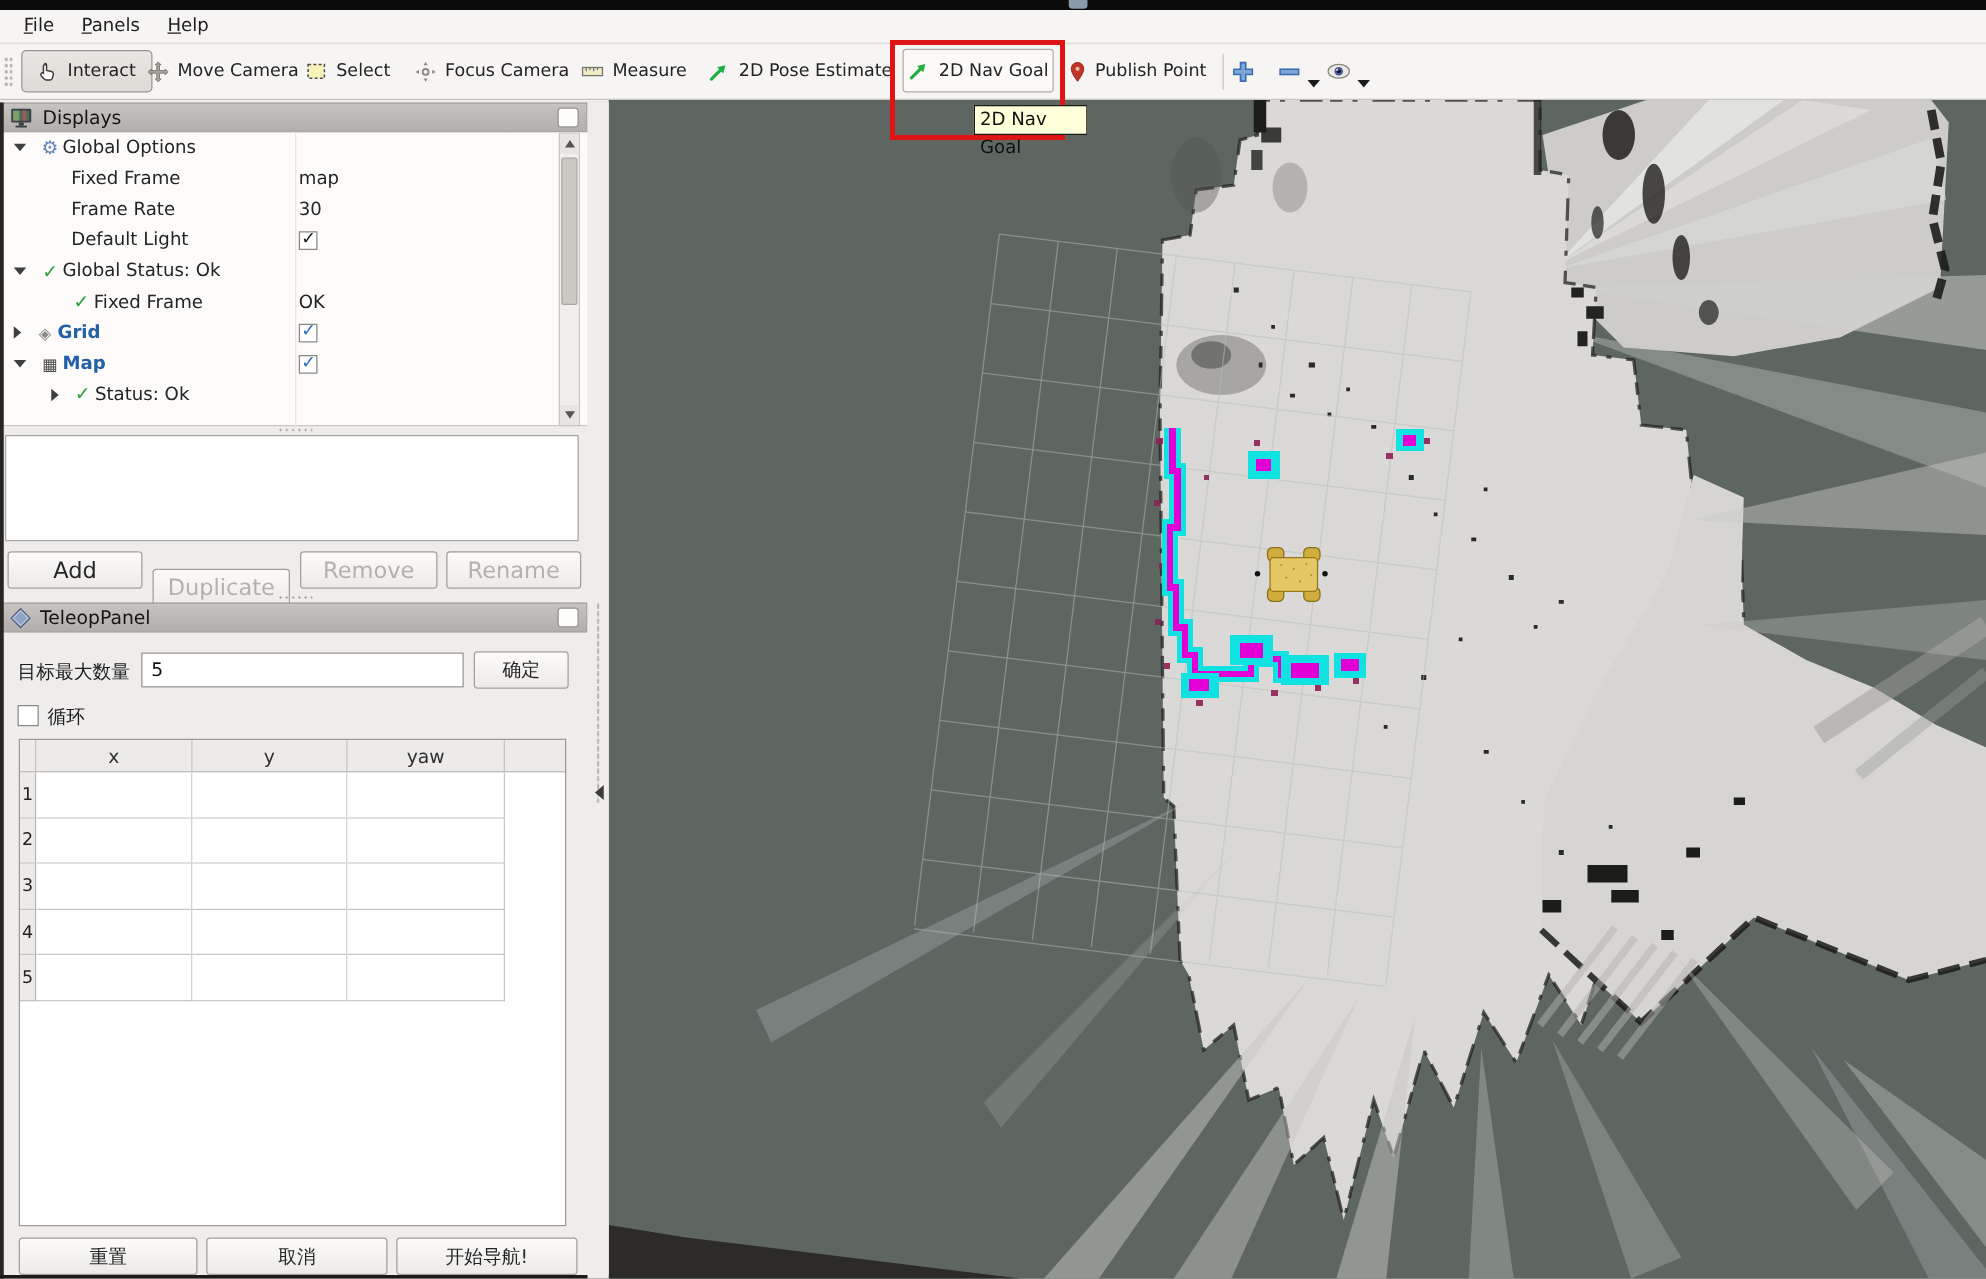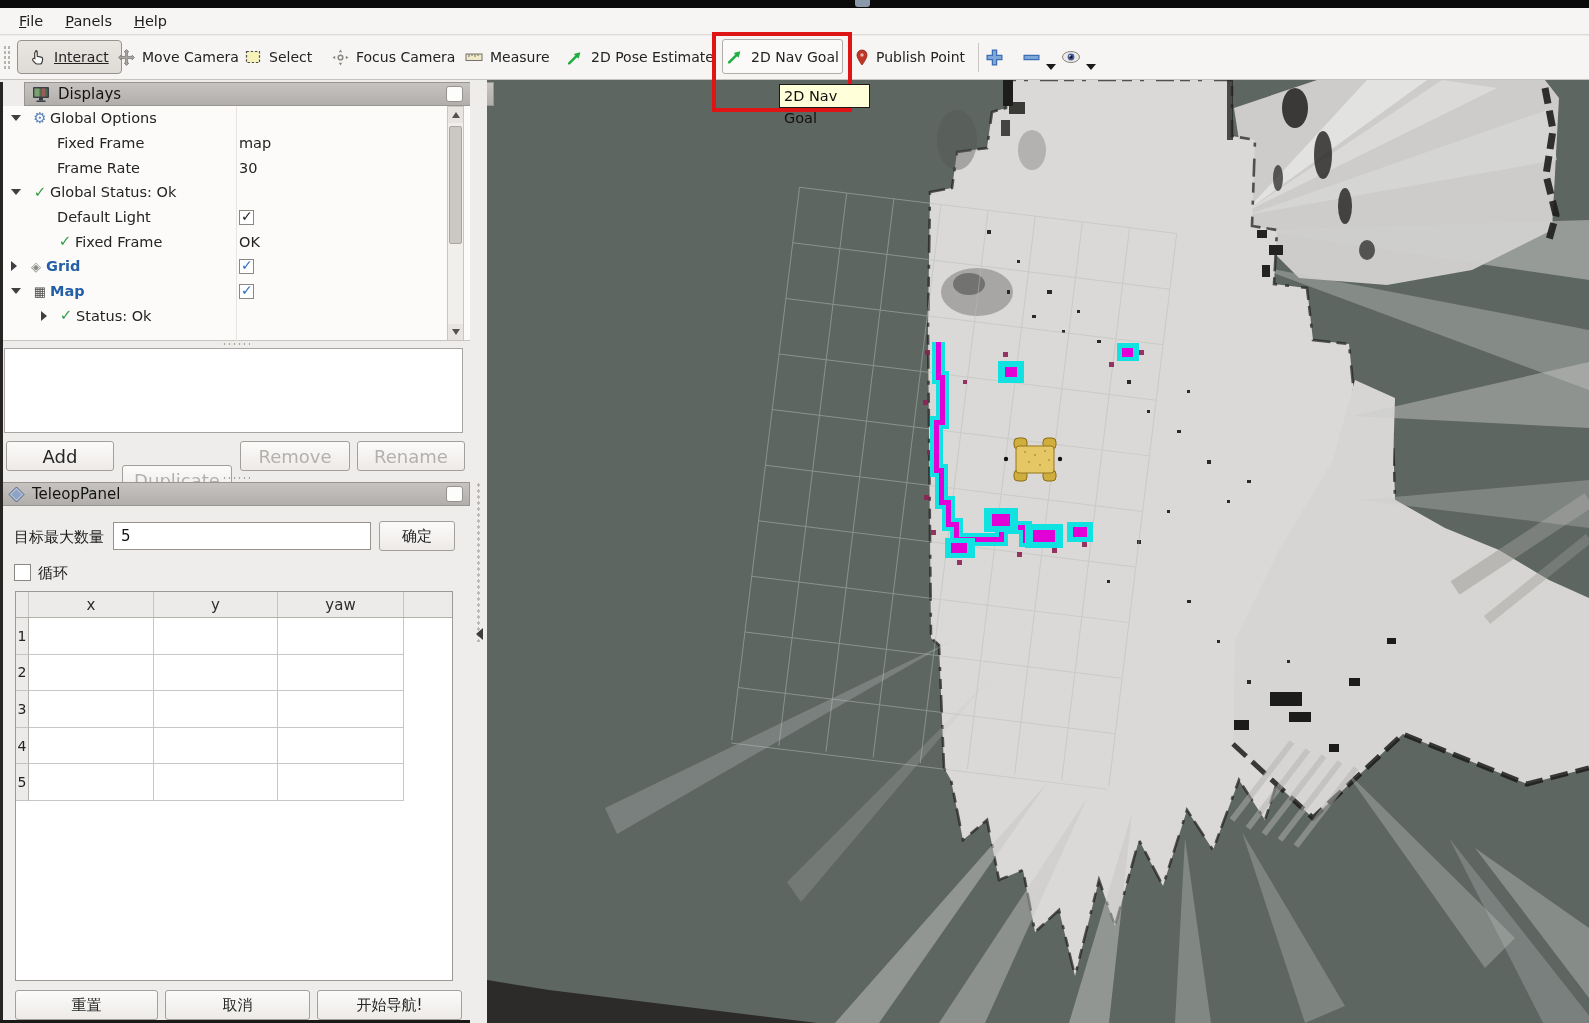--- a/index.html
+++ b/index.html
@@ -117,21 +117,21 @@
 
   <div class="menubar">
     <span class="menu-item"><span class="mn">F</span><span>ile</span></span>
     <span class="menu-item"><span class="mn">P</span><span>anels</span></span>
     <span class="menu-item"><span class="mn">H</span><span>elp</span></span>
   </div>
 
   <div class="toolbar">
     <div class="grip"></div>
 
-    <div class="tool btn-checked" style="left:17px;text-decoration:underline;">
+    <div class="tool btn-checked" style="left:17px;">
       <svg width="17" height="17" viewBox="0 0 16 16">
           <path d="M5.6 1.6c.8 0 1.2.6 1.2 1.3v4l3.7.8c.9.2 1.4.8 1.4 1.7 0 .4-.1 1-.2 1.5l-.5 1.8c-.2.8-.8 1.4-1.7 1.4H6.6c-.6 0-1.2-.3-1.6-.8L2.8 10.9c-.5-.6-.4-1.3.1-1.8.4-.4 1.1-.4 1.6-.1l-.1-5.1c0-.7.4-1.3 1.2-1.3z" fill="#fdfdfc" stroke="#3a3a3a" stroke-width="1.1"></path>
         </svg>
       <span>Interact</span>
     </div>
 
     <div class="tool" style="left:118px;">
       <svg width="17" height="17" viewBox="0 0 16 16">
           <path d="M8 0.5l2.2 2.2H9v4.3h4.3V5.8L15.5 8l-2.2 2.2V9H9v4.3h1.2L8 15.5l-2.2-2.2H7V9H2.7v1.2L0.5 8l2.2-2.2V7H7V2.7H5.8z" fill="#a8a49f" stroke="#6d6a66" stroke-width="0.6"></path>
         </svg>
@@ -384,21 +384,21 @@
             <circle cx="553" cy="385" r="0.9"></circle>
             <circle cx="562" cy="380" r="0.9"></circle>
         </g>
       </g>
     </svg>
   </div>
 
   <div class="red-annot"></div>
   <div class="qtooltip">2D Nav Goal</div>
 
-  <div class="panel-header" style="top:82px;margin-left:24px;">
+  <div class="panel-header" style="top:82px;">
     <svg width="19" height="17" viewBox="0 0 19 17">
         <rect x="1" y="1" width="16" height="11" fill="#3a3f46" rx="1"></rect>
         <rect x="2.5" y="2.5" width="13" height="8" fill="#4b6e52"></rect>
         <rect x="2.5" y="2.5" width="5" height="8" fill="#7aa06e"></rect>
         <rect x="10" y="2.5" width="3" height="8" fill="#a05a5a"></rect>
         <rect x="7" y="12" width="4" height="2.5" fill="#3a3f46"></rect>
         <rect x="4.5" y="14.5" width="9" height="1.5" fill="#3a3f46"></rect>
       </svg>
     <span>Displays</span>
   </div>
@@ -414,30 +414,30 @@
       <span class="sp57"></span>
         <span>Fixed Frame</span>
       <span class="val">map</span>
     </div>
     <div class="r">
       <span class="sp57"></span>
         <span>Frame Rate</span>
       <span class="val">30</span>
     </div>
     <div class="r">
-      <span class="exp down"></span>
-      <span class="tico okcheck"></span>
-      <span>Global Status: Ok</span>
-    </div>
-    <div class="r">
       <span class="sp57"></span>
         <span>Default Light</span>
       <span class="val">
           <span class="cb dark"></span>
         </span>
+    </div>
+    <div class="r">
+      <span class="exp down"></span>
+      <span class="tico okcheck"></span>
+      <span>Global Status: Ok</span>
     </div>
     <div class="r">
       <span class="sp55"></span>
       <span class="tico okcheck"></span>
       <span>Fixed Frame</span>
       <span class="val">OK</span>
     </div>
     <div class="r">
       <span class="exp right"></span>
       <span class="tico gridico"></span>
@@ -470,21 +470,21 @@
     <div class="vs-thumb"></div>
     <div class="vs-btn" style="bottom:0;">
         <div class="vs-tri" style="top:5px; border-top:6px solid #55524f;"></div>
       </div>
   </div>
   <div class="dots-h" style="left:222px; top:342px;"></div>
 
   <div class="desc-box"></div>
 
   <button class="pbtn" style="left:6px;   top:441px; width:108px;">Add</button>
-  <button class="pbtn disabled" style="left:122px; top:465px; width:110px;">Duplicate</button>
+  <button class="pbtn disabled" style="left:122px; top:455px; width:110px;">Duplicate</button>
   <button class="pbtn disabled" style="left:240px; top:441px; width:110px;">Remove</button>
   <button class="pbtn disabled" style="left:357px; top:441px; width:108px;">Rename</button>
 
   <div class="dots-h" style="left:222px; top:476px;"></div>
 
   <div class="panel-header" style="top:482px;">
     <svg width="17" height="17" viewBox="0 0 17 17">
         <polygon points="8.5,1 16,8.5 8.5,16 1,8.5" fill="#b9c6de" stroke="#4d5d7e" stroke-width="1"></polygon>
         <polygon points="8.5,3.2 13.8,8.5 8.5,13.8 3.2,8.5" fill="#8fa3c4"></polygon>
       </svg>

